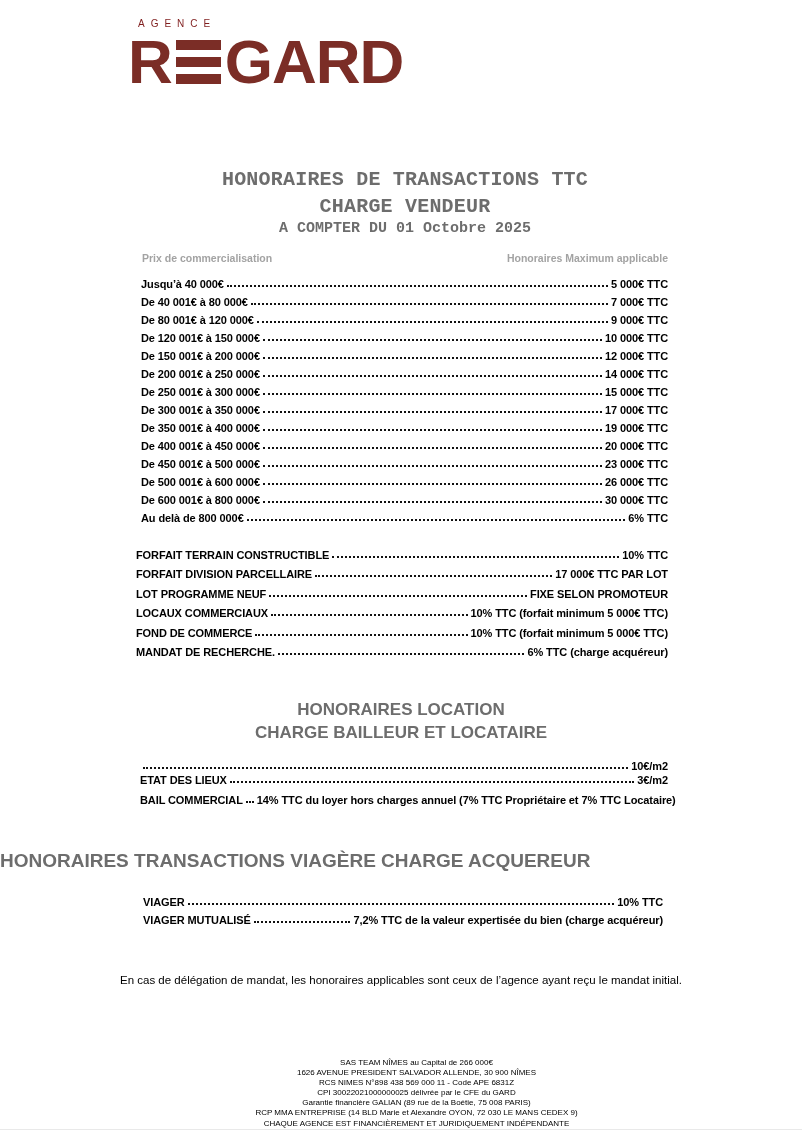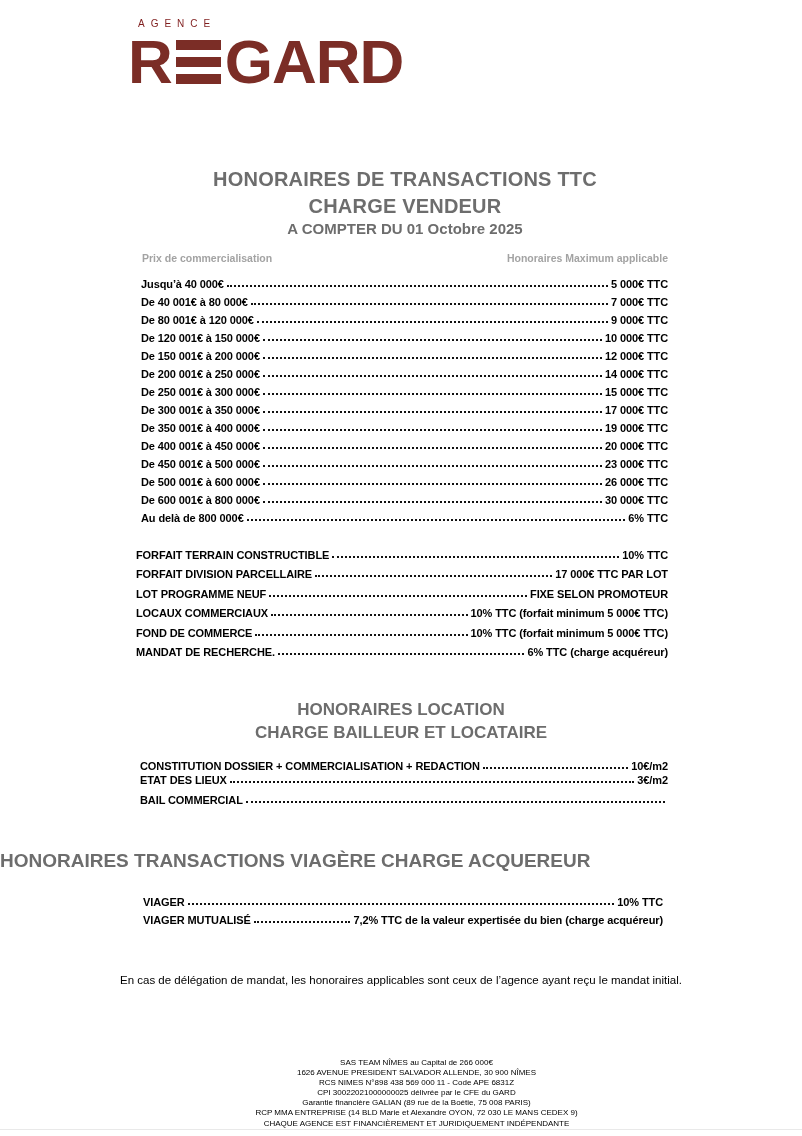--- a/index.html
+++ b/index.html
@@ -7,21 +7,21 @@
        font-family:"Liberation Sans","DejaVu Sans",sans-serif;color:#000;}
 
   
   .logo{position:absolute;top:18px;left:128px;}
   .logo-agence{color:#7f1d1d;font-size:10px;font-weight:400;letter-spacing:6px;margin:0 0 2px 10px;}
   .logo-regard{display:flex;align-items:center;color:#7b2d26;font-size:62px;font-weight:800;line-height:1;letter-spacing:-1px;}
   .logo-e{display:inline-flex;flex-direction:column;justify-content:center;gap:7px;margin:0 4px;}
   .logo-e i{display:block;width:45px;height:10px;background:#7b2d26;}
 
   
-  .vendor-head{position:absolute;top:166px;left:8px;right:0;text-align:center;color:#6d6d6d;}
+  .vendor-head{position:absolute;top:166px;left:8px;right:0;text-align:center;color:#6d6d6d;font-family:Liberation Mono, monospace;}
   .vendor-head .t{font-size:20px;font-weight:bold;line-height:27px;letter-spacing:.2px;}
   .vendor-head .sub{font-size:15px;font-weight:bold;margin-top:0;color:#6d6d6d;}
 
   .loc-head{position:absolute;top:698px;left:0;right:0;text-align:center;color:#6d6d6d;}
   .loc-head .t{font-size:17px;font-weight:bold;line-height:23px;}
 
   .viager-head{position:absolute;top:850px;left:0;right:0;text-align:left;
                color:#6d6d6d;font-size:19px;font-weight:bold;}
 
   
@@ -185,32 +185,32 @@
       </div>
     </section>
 
   <section class="loc-head">
     <div class="t">HONORAIRES LOCATION</div>
     <div class="t">CHARGE BAILLEUR ET LOCATAIRE</div>
   </section>
 
   <section class="tablewrap rows rows-location">
       <div class="fee-row">
-        <span class="fee-label">CONSTITUTION DOSSIER + COMMERCIALISATION + REDACTION</span>
         <span class="leader"></span>
         <span class="fee-value">10€/m2</span>
       </div>
       <div class="fee-row">
         <span class="fee-label">ETAT DES LIEUX</span>
         <span class="leader"></span>
         <span class="fee-value">3€/m2</span>
       </div>
       <div class="fee-row">
         <span class="fee-label">BAIL COMMERCIAL</span>
         <span class="leader"></span>
+        <span class="fee-value">14% TTC du loyer hors charges annuel (7% TTC Propriétaire et 7% TTC Locataire)</span>
       </div>
     </section>
 
   <section class="viager-head">HONORAIRES TRANSACTIONS VIAGÈRE CHARGE ACQUEREUR</section>
 
   <section class="tablewrap rows rows-viager">
       <div class="fee-row">
         <span class="fee-label">VIAGER</span>
         <span class="leader"></span>
         <span class="fee-value">10% TTC</span>

